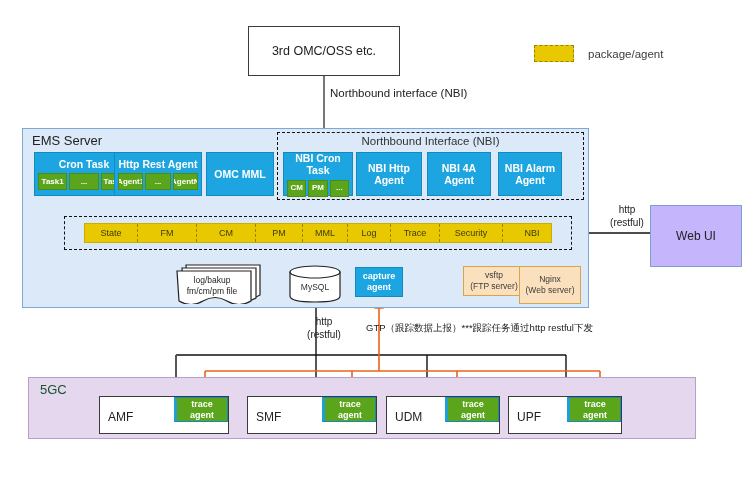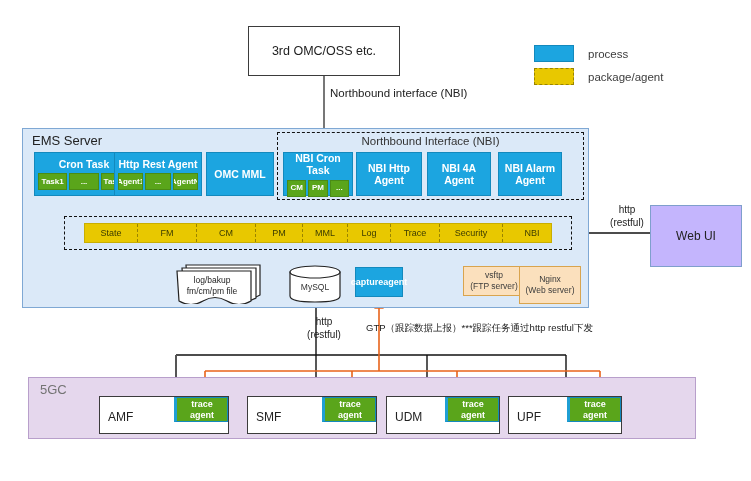--- a/index.html
+++ b/index.html
@@ -44,33 +44,33 @@
   .pkg-cell{flex:0 0 auto;border-right:1px dashed #9a8400;display:flex;align-items:center;justify-content:center;
             font-size:9px;color:#3c3c00;height:100%;}
   .pkg-cell:last-child{border-right:none;}
 
   
   .docs{left:172px;top:262px;width:90px;height:42px;}
   .doc-lbl{font-size:8.5px;line-height:11px;color:#222;text-align:center;}
   .mysql{left:288px;top:265px;width:54px;height:38px;}
   .mysql-lbl{font-size:8.5px;color:#333;}
   .capture{left:355px;top:267px;width:48px;height:30px;background:#1ca5e0;border:1px solid #1389bd;
-           color:#fff;font-weight:bold;font-size:9px;line-height:11px;flex-direction:row;}
+           color:#fff;font-weight:bold;font-size:9px;line-height:11px;flex-direction:column;}
   .srv{background:#fbe0bd;border:1px solid #d9a44e;color:#3b3b3b;font-size:8.5px;line-height:11px;flex-direction:column;}
 
   
   .webui{left:650px;top:205px;width:92px;height:62px;background:#c4b5fd;border:1.3px solid #7f9fcc;
          font-size:12px;color:#222;}
   .http-right{left:604px;top:203px;width:46px;height:30px;font-size:10px;line-height:13px;color:#222;text-align:center;}
   .http-mid{left:298px;top:315px;width:52px;height:30px;font-size:10px;line-height:13px;color:#222;text-align:center;}
   .gtp-note{left:366px;top:322px;width:290px;height:16px;font-size:9.5px;color:#222;white-space:nowrap;}
 
   
   .gc5{left:28px;top:377px;width:668px;height:62px;background:#e5d7ed;border:1px solid #b89fcb;}
-  .gc5-title{left:40px;top:382px;font-size:13px;color:#737373;}
+  .gc5-title{left:40px;top:382px;font-size:13px;color:#14532d;}
   .nf{background:#ffffff;border:1.4px solid #3b3b3b;position:absolute;}
   .nf-lbl{position:absolute;left:8px;top:13px;font-size:12px;color:#222;}
   .trace{position:absolute;right:0px;top:0px;width:50px;height:23px;background:#5aa51b;border:1px solid #1389bd;
          border-left:3px solid #1f9fd4;color:#ffffff;font-weight:bold;font-size:9px;line-height:11px;
          display:flex;flex-direction:column;align-items:center;justify-content:center;}
 
   svg.wires{position:absolute;left:0;top:0;width:751px;height:481px;pointer-events:none;}
 </style>
 </head>
 <body>
@@ -121,24 +121,20 @@
 </svg>
 
 <div class="abs ctr omc-box">
   <span>3rd OMC/OSS etc.</span>
 </div>
 <div class="abs nbi-note">
   <div>Northbound interface (NBI)</div>
 </div>
 
 <div class="abs legend">
-  <div class="legend-row">
-    <span class="legend-sw sw-process"></span>
-    <span class="legend-lbl">process</span>
-  </div>
   <div class="legend-row">
     <span class="legend-sw sw-pkg"></span>
     <span class="legend-lbl">package/agent</span>
   </div>
 </div>
 
 <div class="abs ems"></div>
 <div class="abs ems-title">EMS Server</div>
 
 <div class="abs nbi-group"></div>

